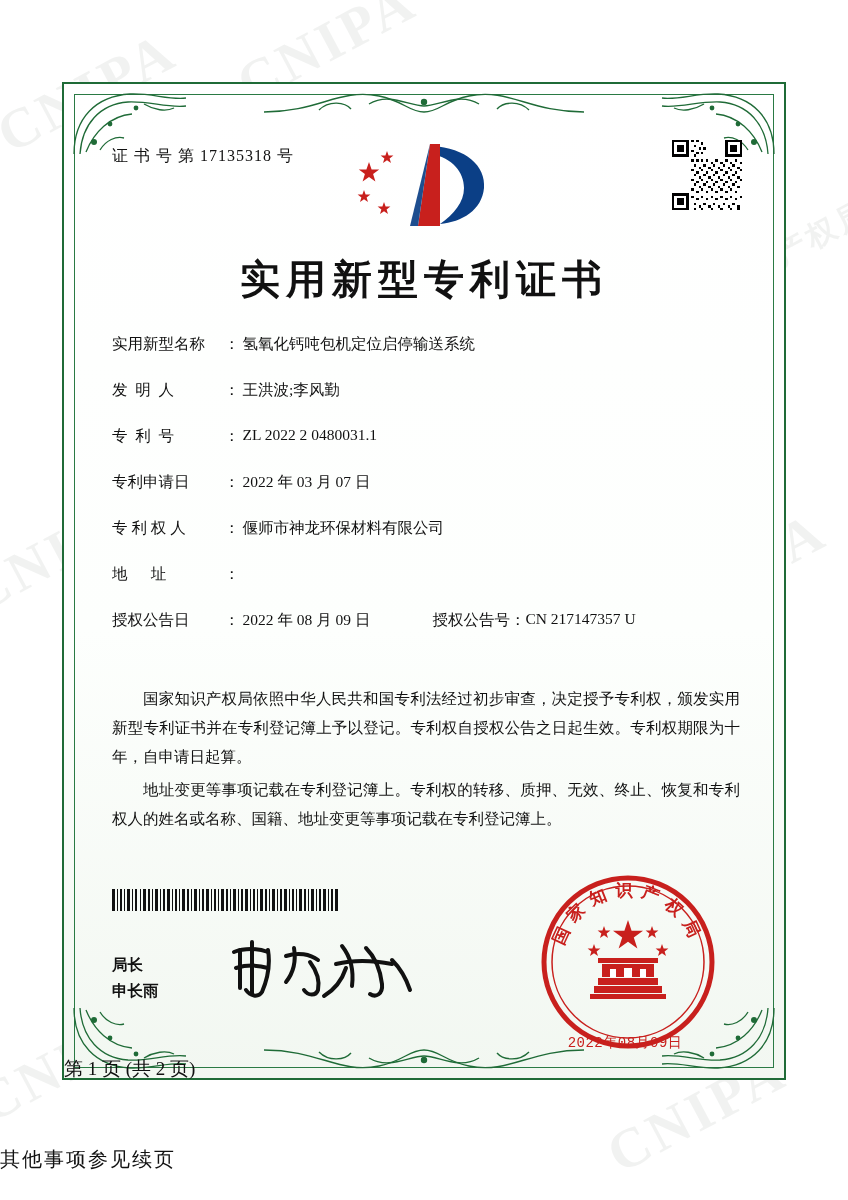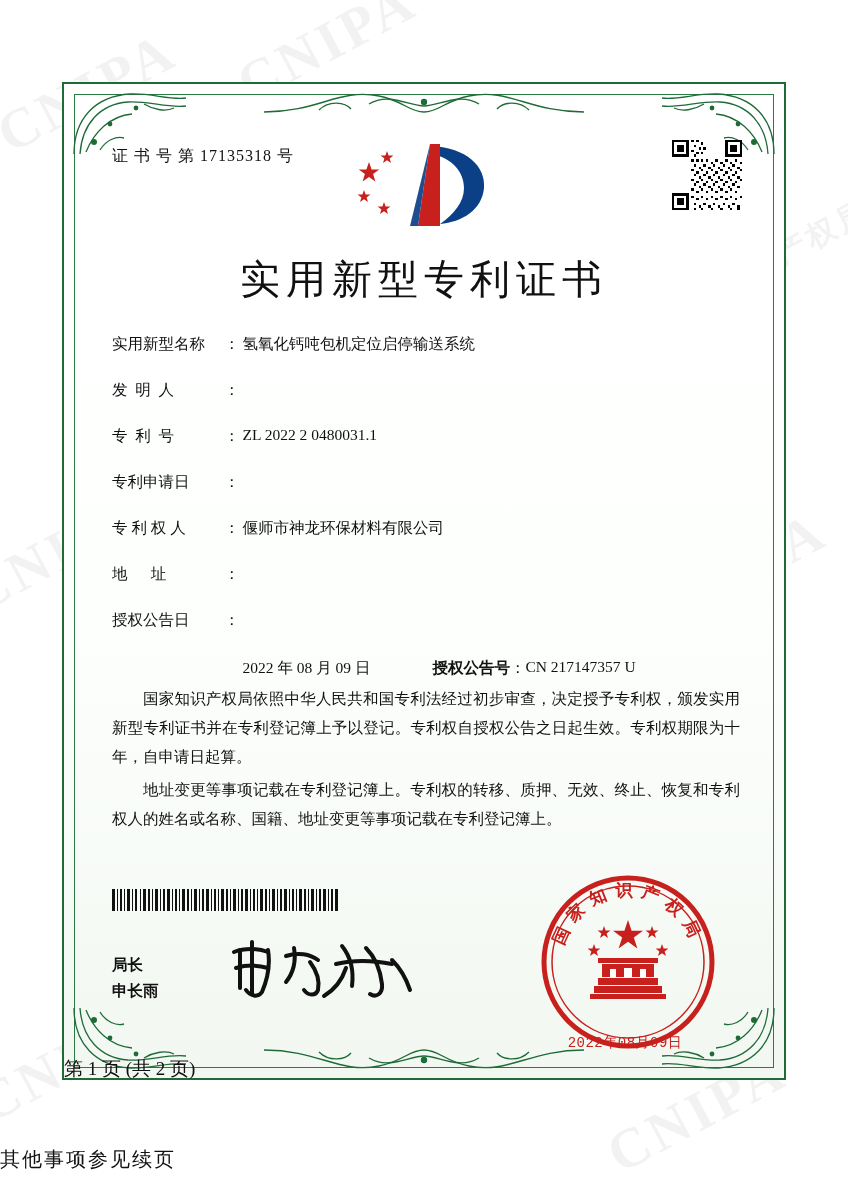--- a/index.html
+++ b/index.html
@@ -127,21 +127,21 @@
   }
   .logo svg { display:block; width:100%; height:100%; }
 
   .title {
     position: absolute;
     left: 0;
     right: 0;
     top: 168px;
     text-align: center;
     font-size: 40px;
-    font-weight: normal;
+    font-weight: bold;
     letter-spacing: 6px;
     color: #111;
     font-family: "Liberation Serif", "DejaVu Serif", serif;
   }
 
   .fields {
     position: absolute;
     left: 48px;
     right: 40px;
     top: 250px;
@@ -162,26 +162,24 @@
   .field-colon {
     flex: 0 0 auto;
     padding-right: 3px;
   }
   .field-value {
     flex: 1 1 auto;
     white-space: pre;
   }
   .field-value.dual {
     display: flex;
-    margin-top: 48px;
   }
   .sub-label {
     margin-left: 62px;
     white-space: pre;
-    font-weight: bold;
   }
 
   .paragraphs {
     position: absolute;
     left: 48px;
     right: 40px;
     top: 600px;
     font-size: 15.5px;
     line-height: 29px;
     color: #111;
@@ -511,29 +509,31 @@
 
     <div class="fields">
       <div class="field-row">
         <span class="field-label">实用新型名称</span>
         <span class="field-colon">：</span>
         <span class="field-value">氢氧化钙吨包机定位启停输送系统</span>
       </div>
       <div class="field-row">
         <span class="field-label">发  明  人</span>
         <span class="field-colon">：</span>
+        <span class="field-value">王洪波;李风勤</span>
       </div>
       <div class="field-row">
         <span class="field-label">专  利  号</span>
         <span class="field-colon">：</span>
         <span class="field-value">ZL 2022 2 0480031.1</span>
       </div>
       <div class="field-row">
         <span class="field-label">专利申请日</span>
         <span class="field-colon">：</span>
+        <span class="field-value">2022 年 03 月 07 日</span>
       </div>
       <div class="field-row">
         <span class="field-label">专 利 权 人</span>
         <span class="field-colon">：</span>
         <span class="field-value">偃师市神龙环保材料有限公司</span>
       </div>
       <div class="field-row">
         <span class="field-label">地      址</span>
         <span class="field-colon">：</span>
       </div>

